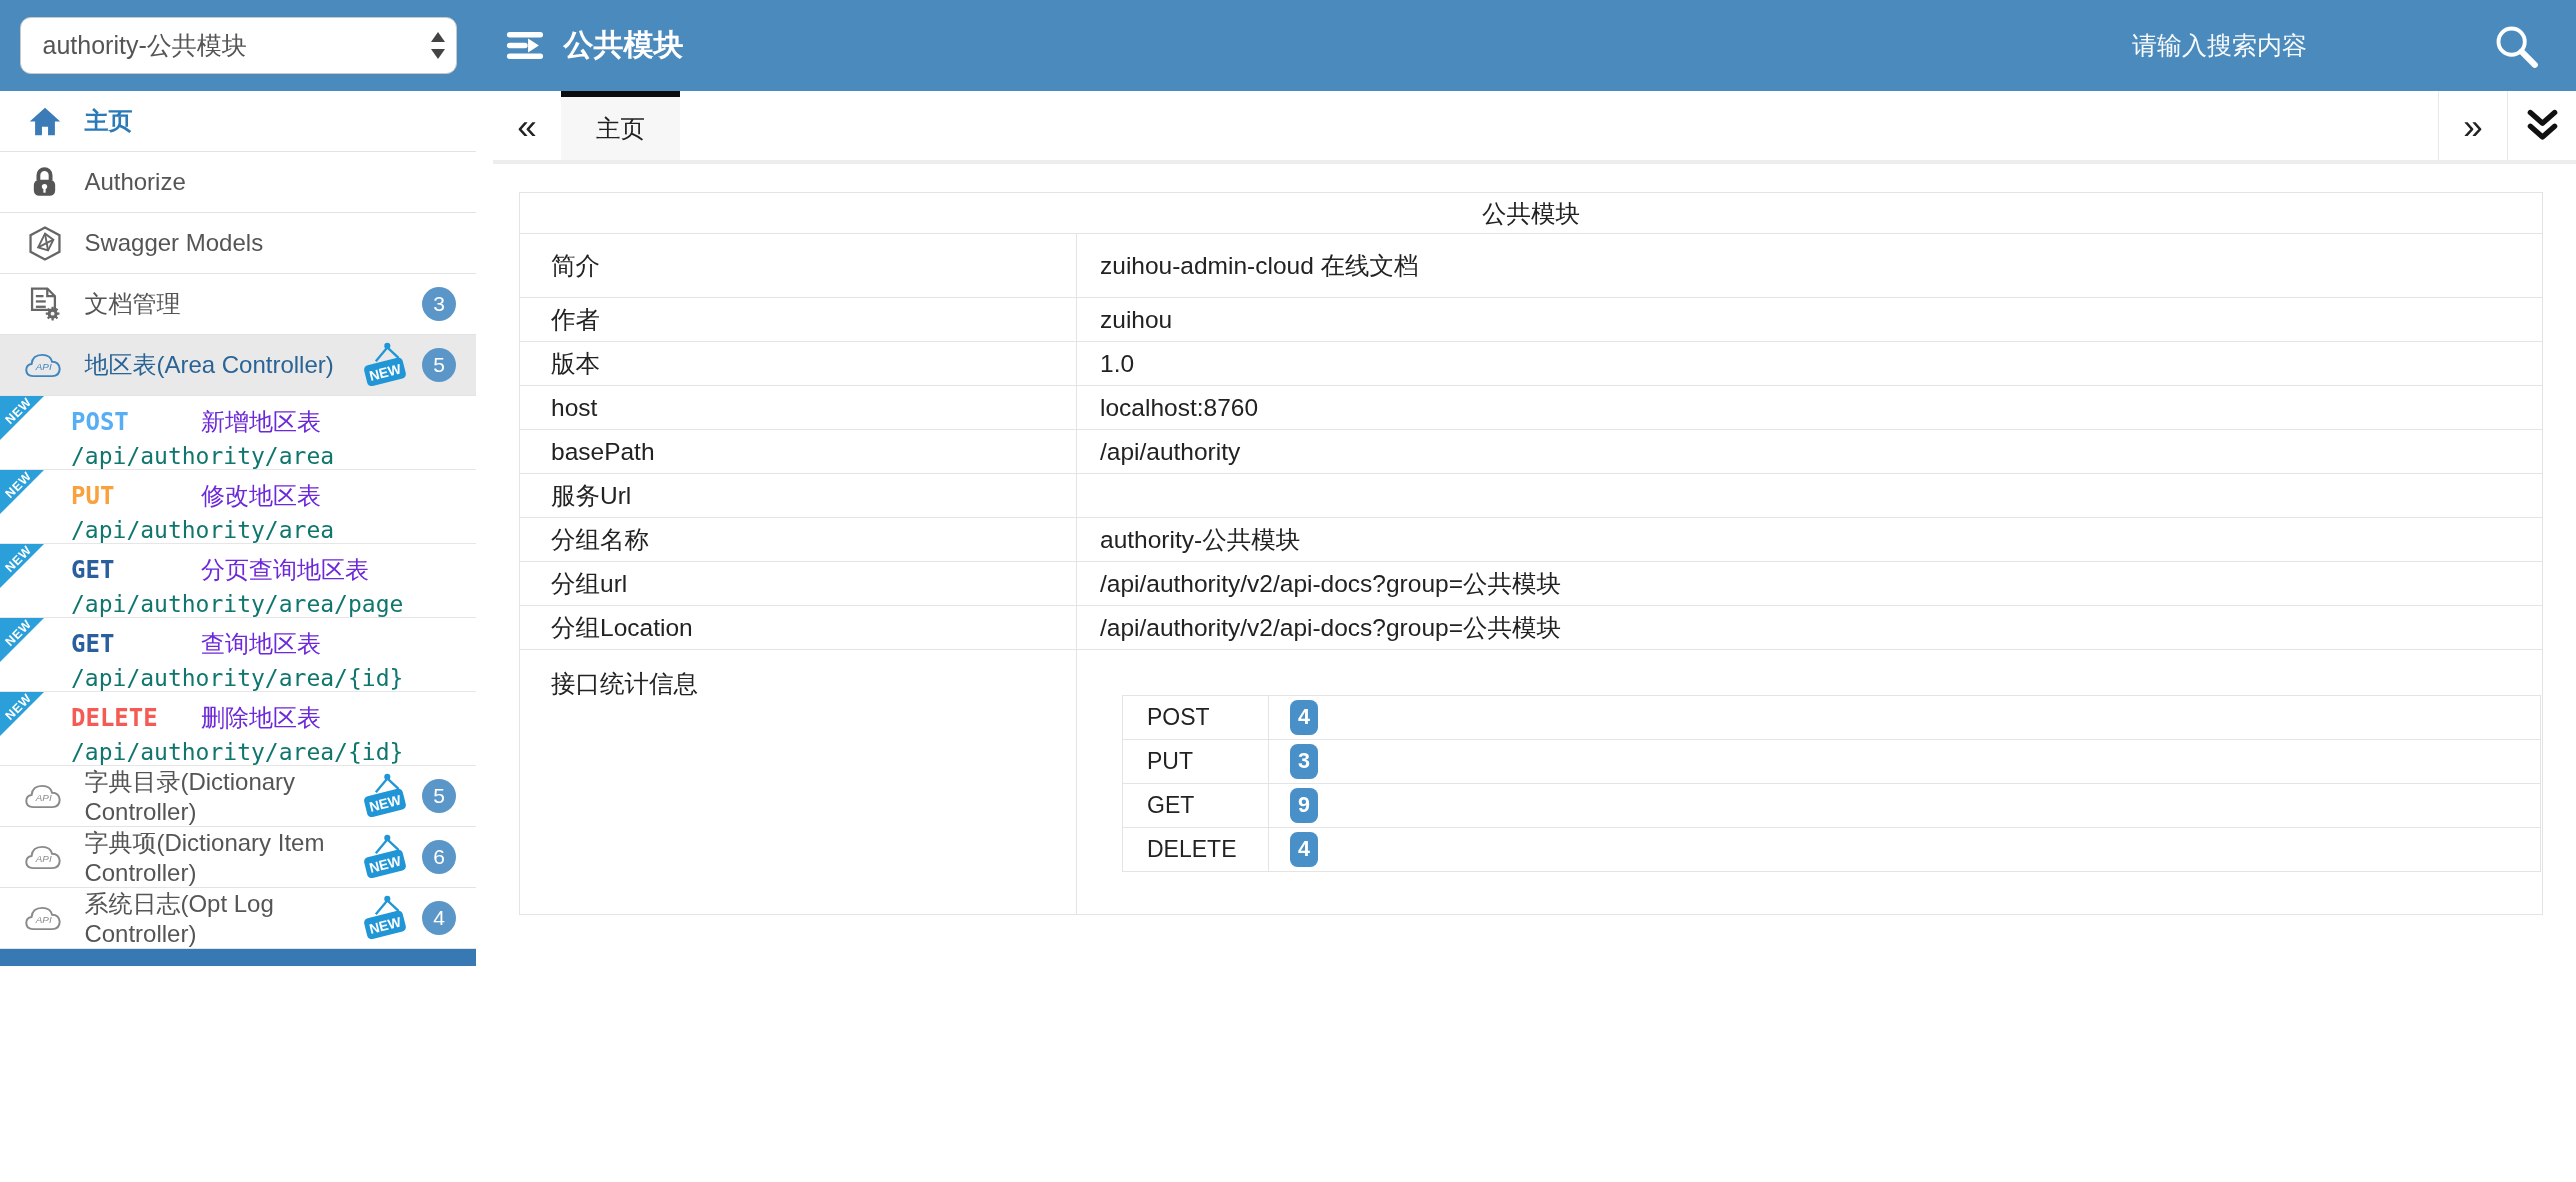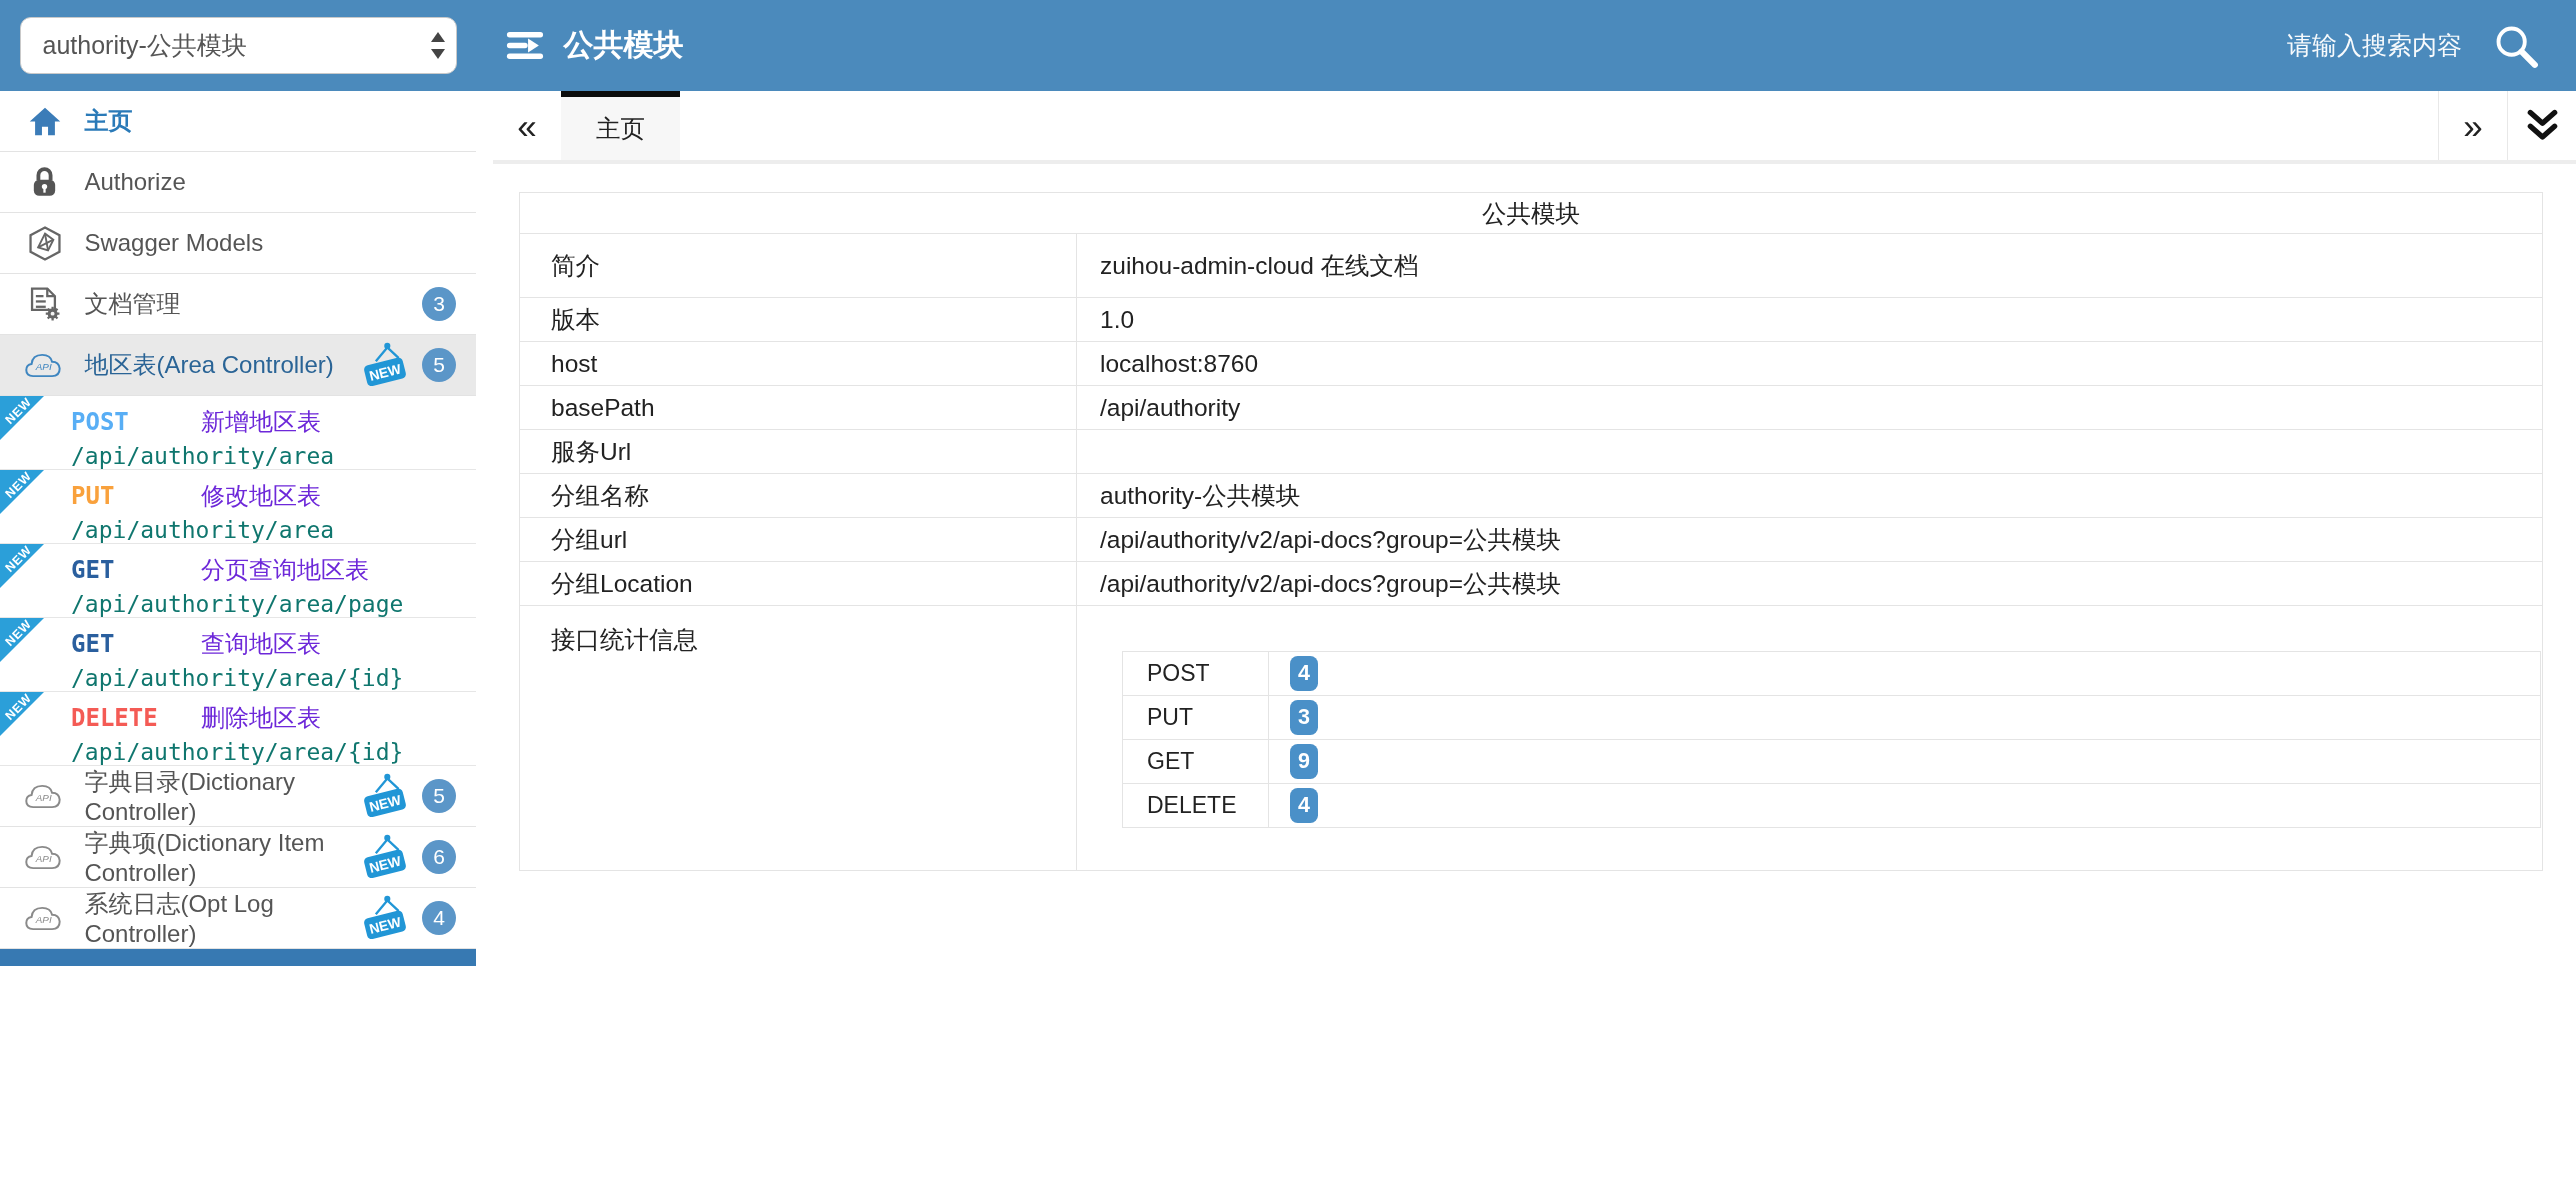--- a/index.html
+++ b/index.html
@@ -11,21 +11,21 @@
           display:flex;align-items:center;box-sizing:border-box;}
   .group-select{margin-left:20px;width:437px;height:57px;background:#fff;border:0.8px solid #c9c9c9;
           border-radius:10.7px;display:flex;align-items:center;box-sizing:border-box;
           padding:0 10.7px 0 21.5px;font-size:25px;color:#555;cursor:pointer;}
   .group-select .sel-text{flex:1;white-space:nowrap;overflow:hidden;}
   .spinner{display:flex;flex-direction:column;gap:6.1px;margin-left:7.7px;}
   .spinner .up{width:0;height:0;border-left:7.7px solid transparent;border-right:7.7px solid transparent;border-bottom:10px solid #444;}
   .spinner .dn{width:0;height:0;border-left:7.7px solid transparent;border-right:7.7px solid transparent;border-top:10px solid #444;}
   .brand{margin-left:48px;display:flex;align-items:center;gap:18.4px;color:#fff;font-size:30px;font-weight:bold;}
   .header-right{margin-left:auto;margin-right:35px;display:flex;align-items:center;gap:26px;}
-  .search-input{background:transparent;border:none;outline:none;color:#000000;font-size:25px;text-align:right;width:330px;
+  .search-input{background:transparent;border:none;outline:none;color:#000000;font-size:25px;text-align:left;width:330px;
           font-family:"Liberation Sans","DejaVu Sans",sans-serif;}
   .search-input::placeholder{color:#ffffff;opacity:.96;}
 
   
   .sidebar{position:absolute;top:91px;left:0;width:476px;height:1092px;background:#3779b2;overflow:hidden;}
   .s-item{height:61px;box-sizing:border-box;display:flex;align-items:center;padding:0 20px 0 23px;
           background:#ffffff;border-bottom:1.5px solid #e3e3e3;color:#555;font-size:24px;cursor:pointer;}
   .s-item .ico{width:43px;display:flex;justify-content:center;align-items:center;margin-right:18.4px;flex:none;}
   .s-item.home{background:#fff;color:#2a7ab8;font-weight:bold;}
   .s-item.selected{background:#e9e9e9;color:#2a6496;}
@@ -339,20 +339,24 @@
           <col style="width:557px">
           <col>
         </colgroup>
       <tbody>
           <tr class="r-title">
         <td colspan="2">公共模块</td>
       </tr>
       <tr class="r-intro">
         <td class="lbl">简介</td>
         <td class="val">zuihou-admin-cloud 在线文档</td>
+      </tr>
+      <tr>
+        <td class="lbl">作者</td>
+        <td class="val">zuihou</td>
       </tr>
       <tr>
         <td class="lbl">版本</td>
         <td class="val">1.0</td>
       </tr>
       <tr>
         <td class="lbl">host</td>
         <td class="val">localhost:8760</td>
       </tr>
       <tr>

